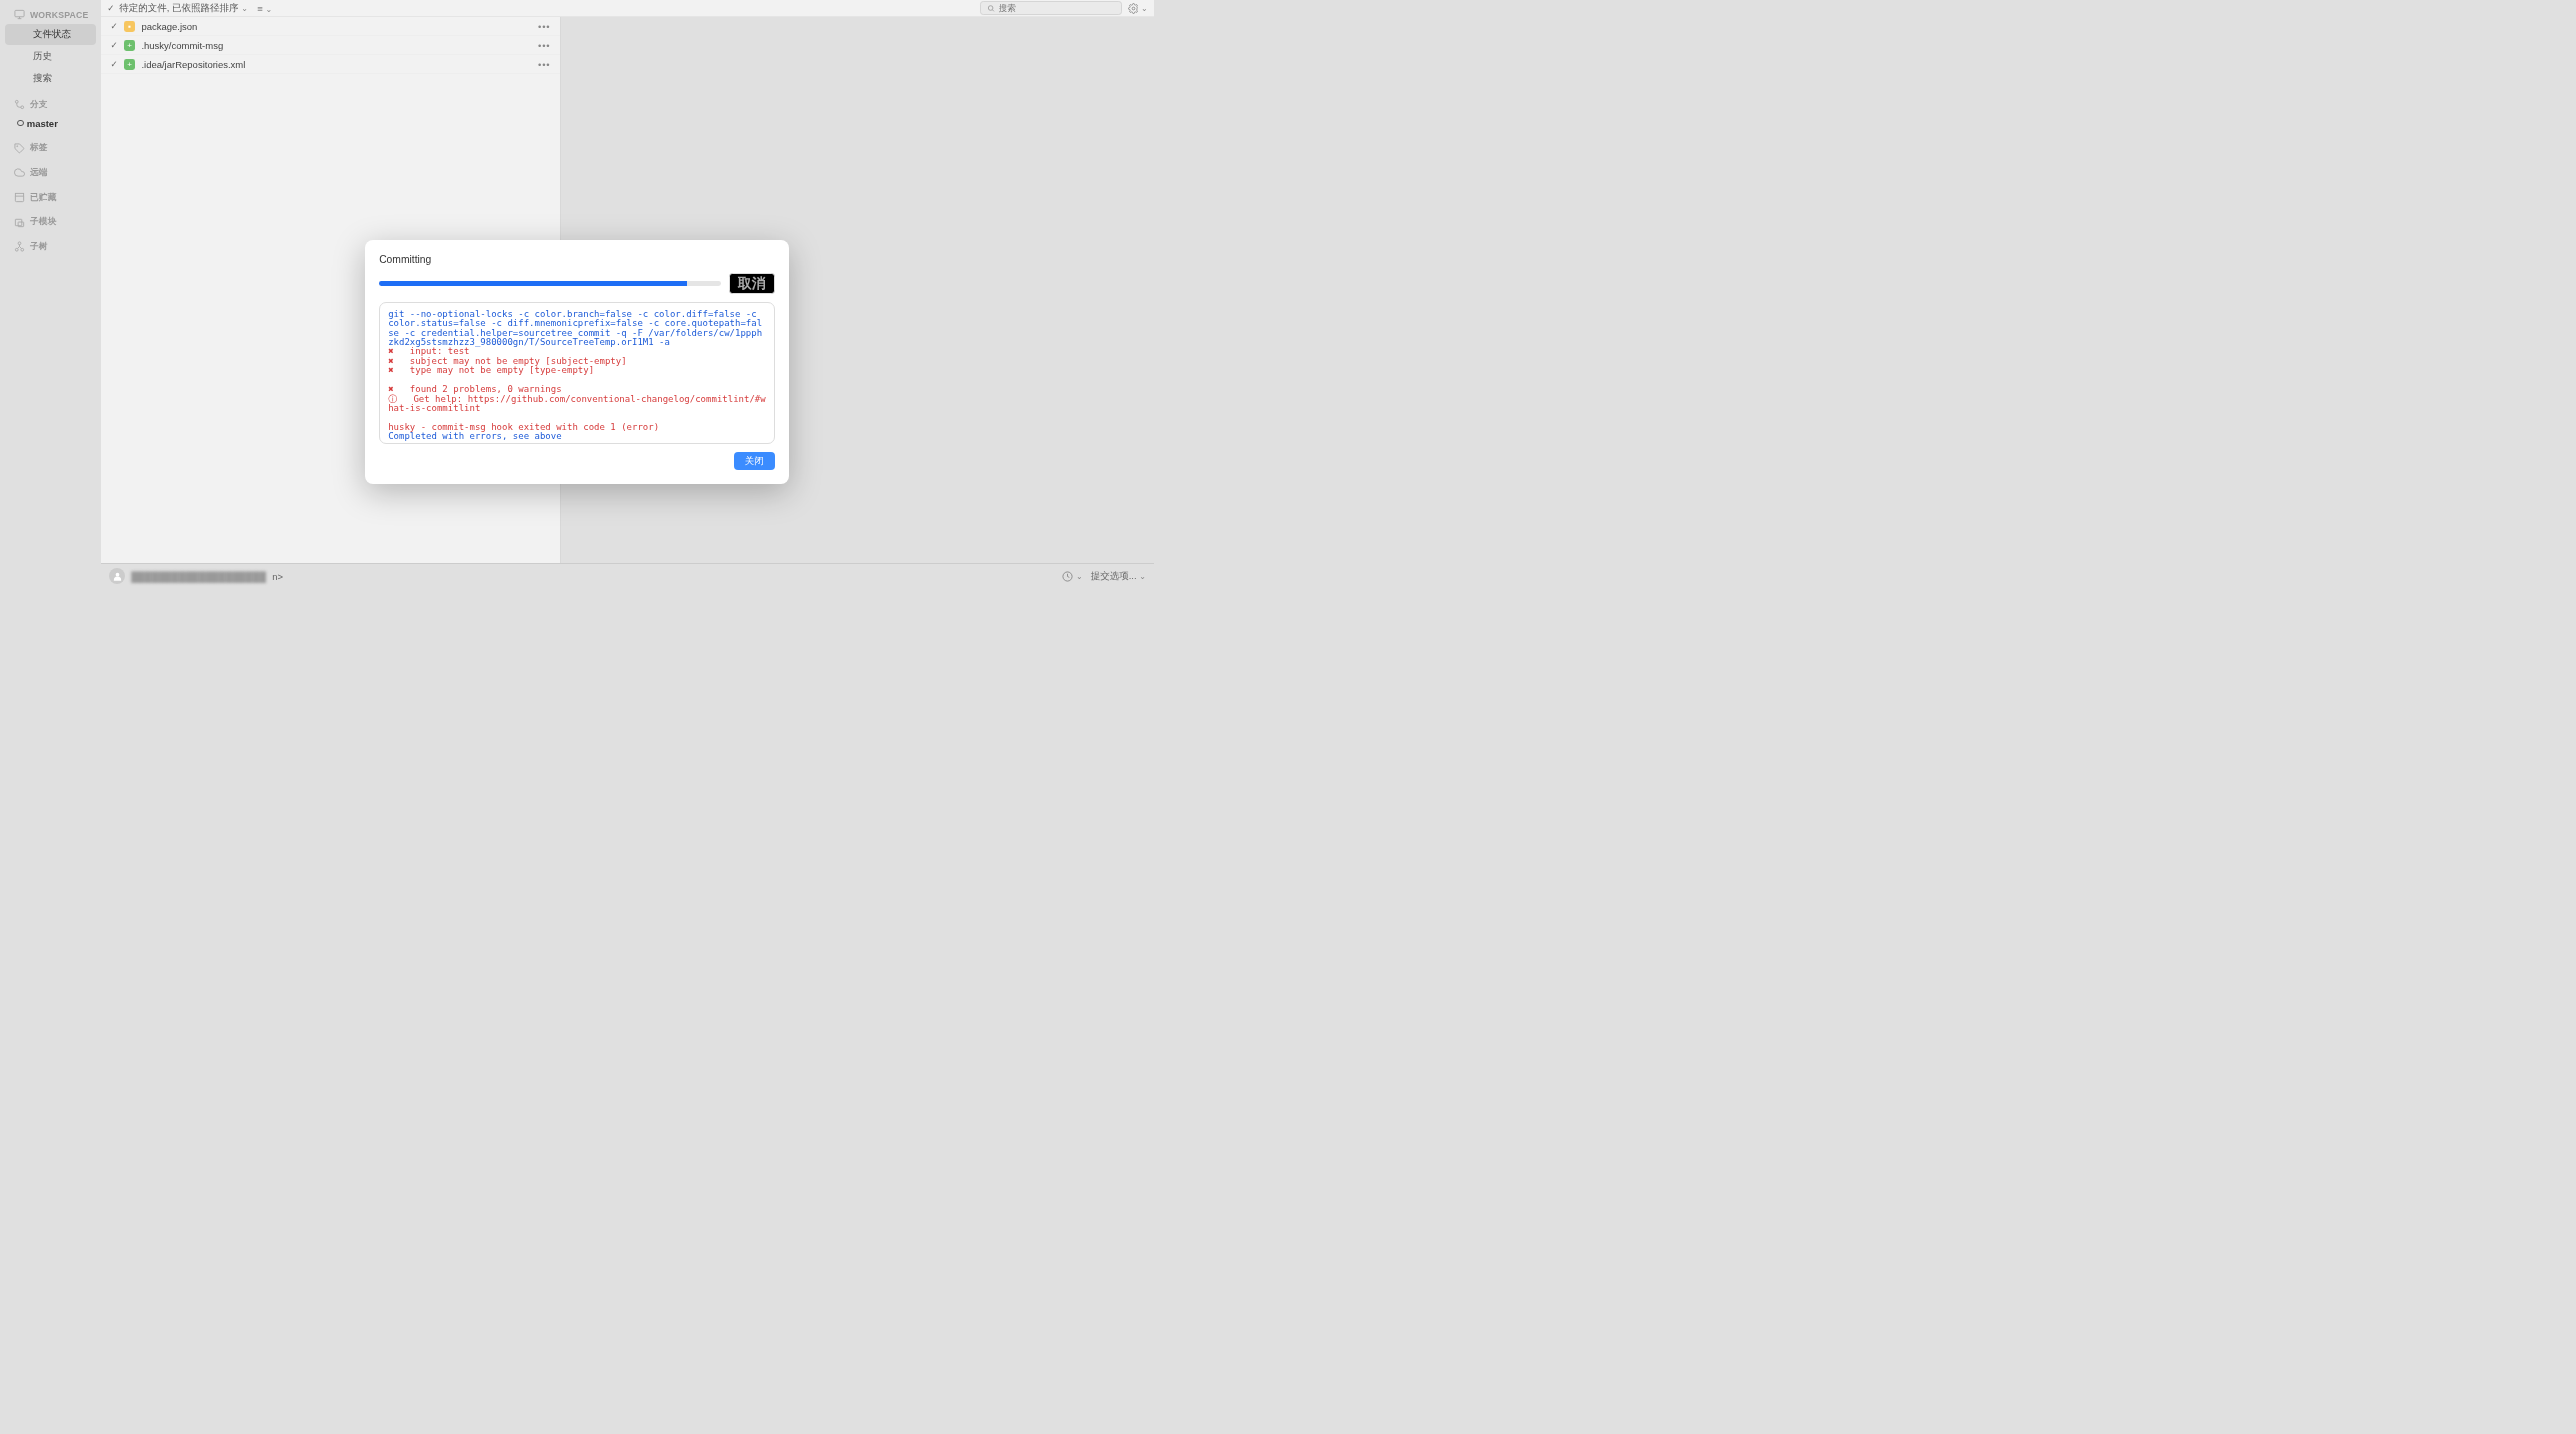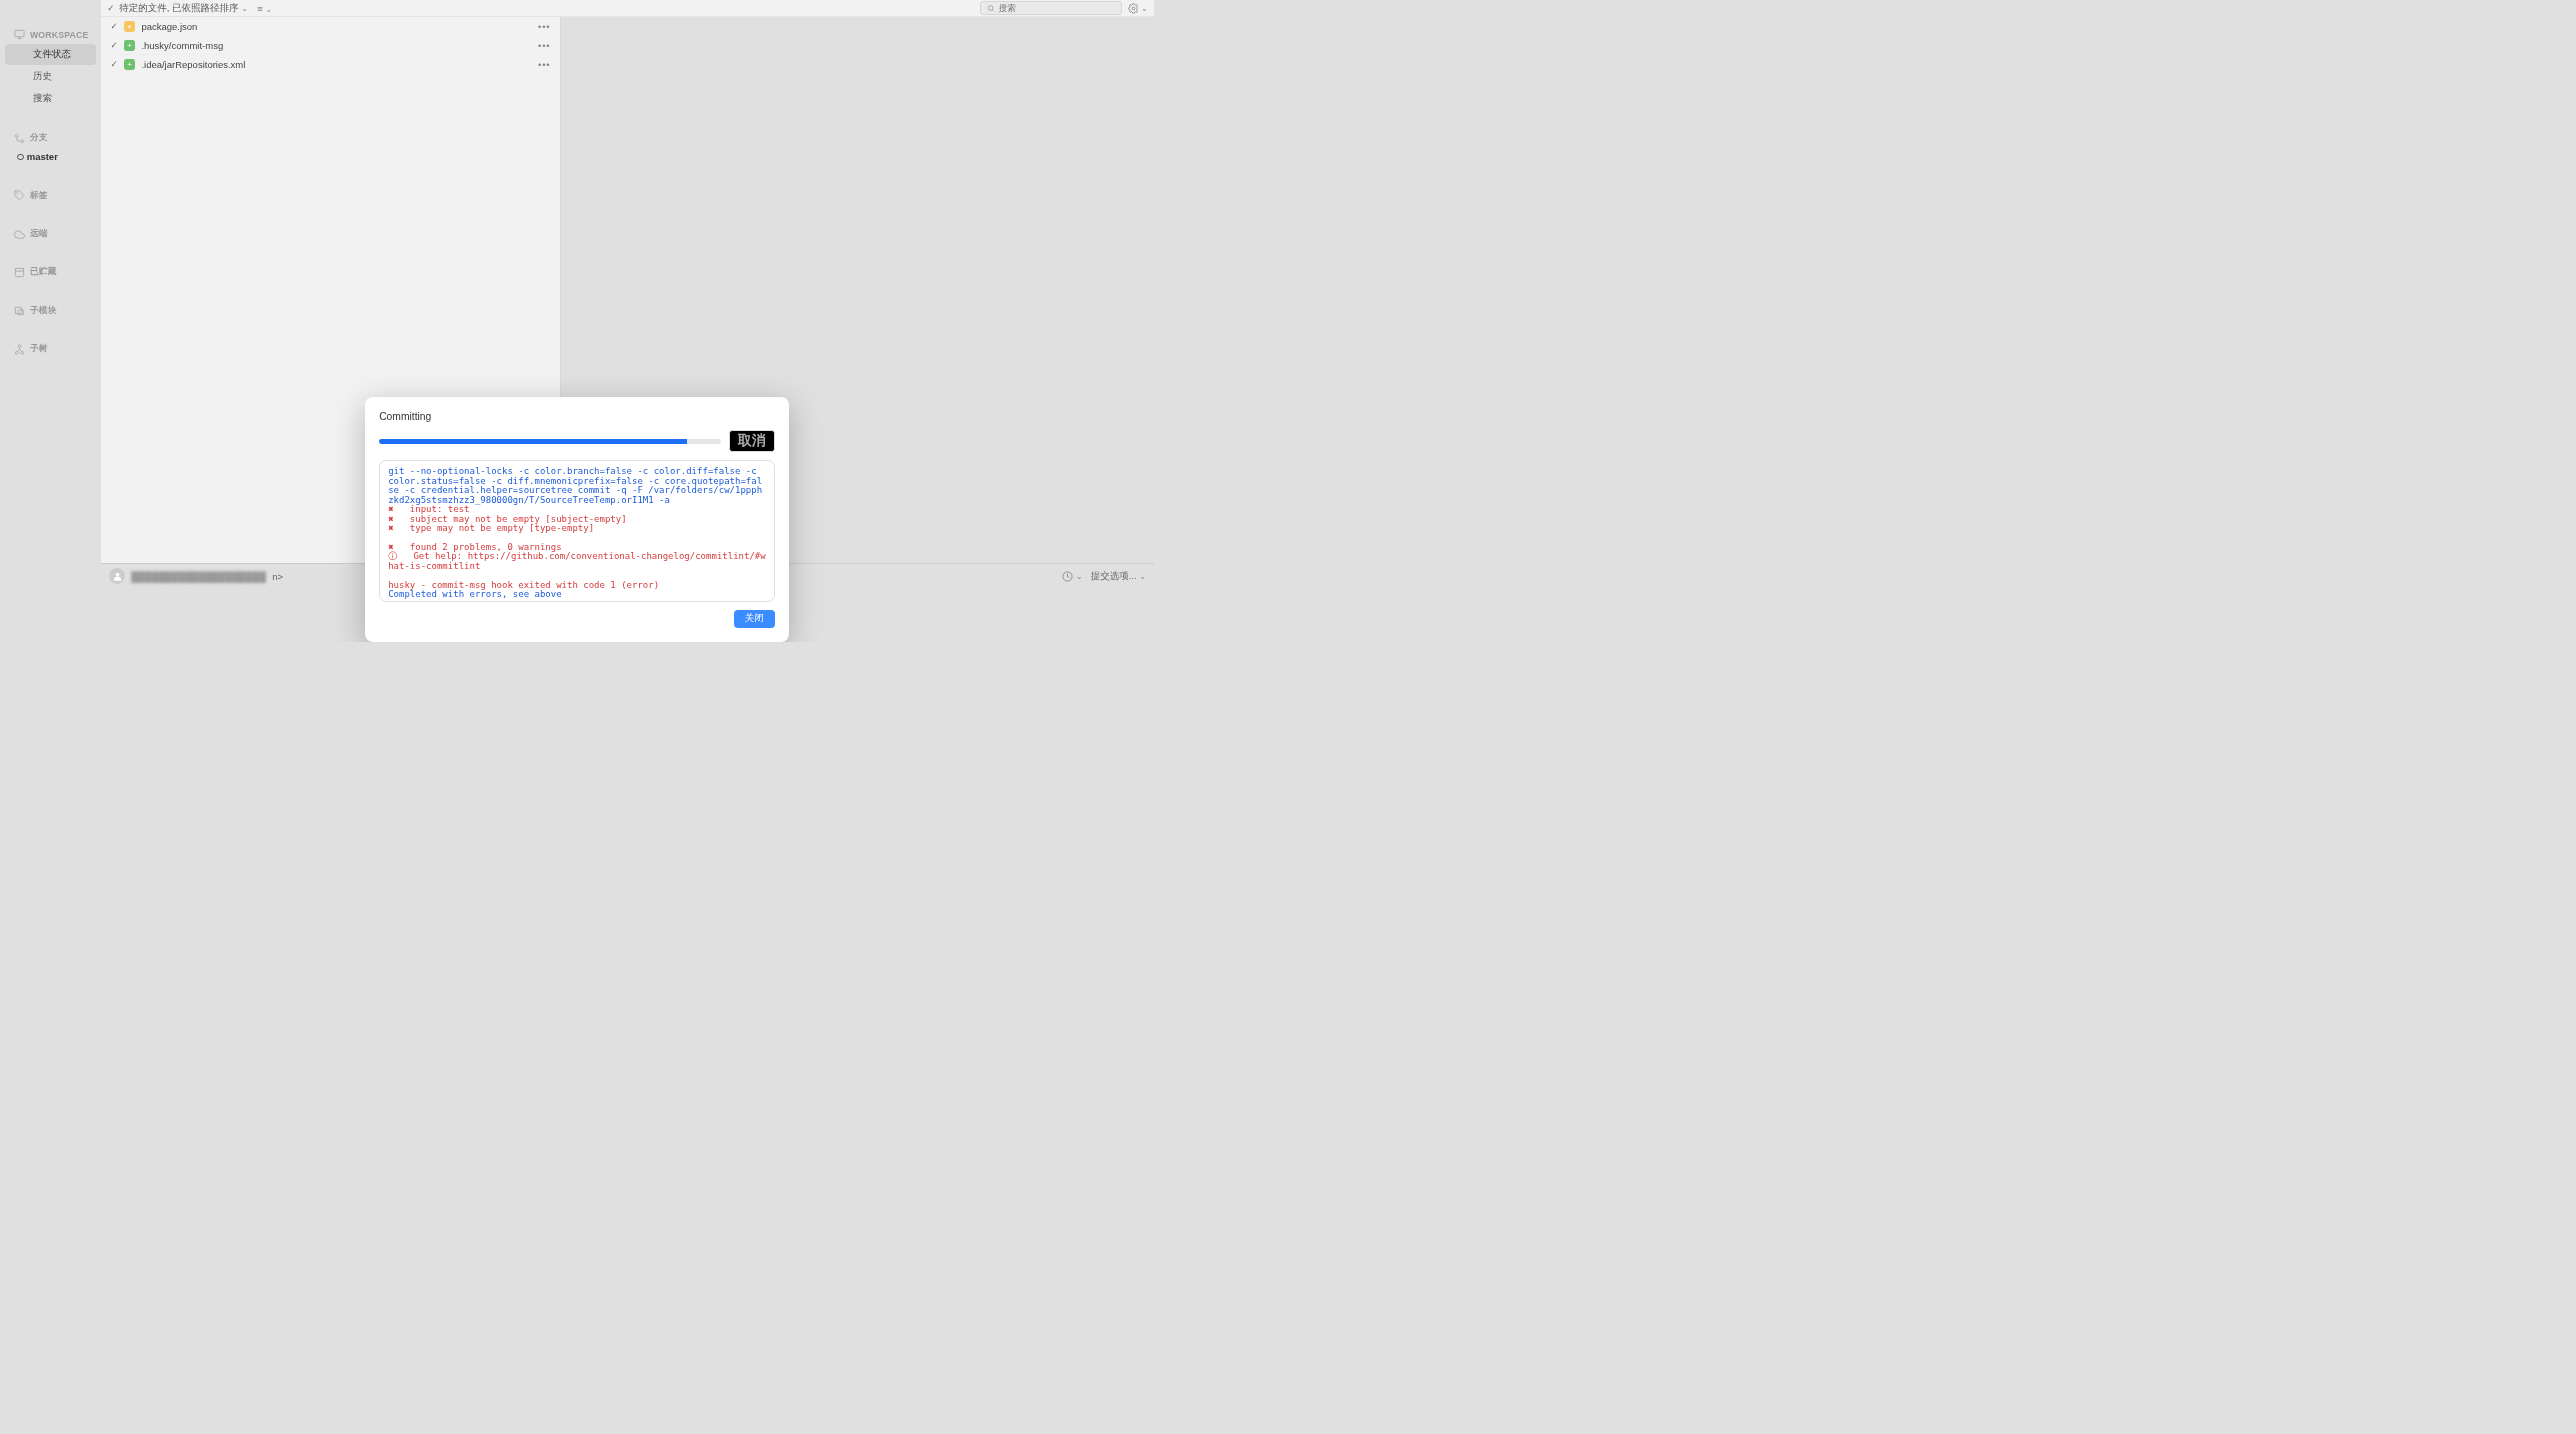--- a/index.html
+++ b/index.html
@@ -18,21 +18,20 @@
 .sidebar {
   position: absolute;
   left: 0; top: 0;
   width: 101px;
   height: 100%;
   background: #e0e0e0;
   padding-top: 6.3px;
 }
 .sidebar-section {
   margin-bottom: 6.3px;
-  margin-top: 20px;
 }
 .sidebar-header {
   display: flex;
   align-items: center;
   gap: 4.7px;
   padding: 3.2px 9.5px 3.2px 14.2px;
   color: #999;
   font-size: 8.7px;
   font-weight: 600;
   letter-spacing: 0.2px;
@@ -213,21 +212,21 @@
   background: #fff;
   color: #666;
 }
 
 
 .overlay {
   position: absolute;
   inset: 0;
   background: rgba(0,0,0,0.0);
   display: flex;
-  align-items: flex-end;
+  align-items: center;
   justify-content: center;
   padding-top: 82px;
 }
 .modal {
   width: 424px;
   background: #fff;
   border-radius: 8px;
   box-shadow: 0 8px 32px rgba(0,0,0,0.25);
   padding: 14.2px;
   display: flex;

